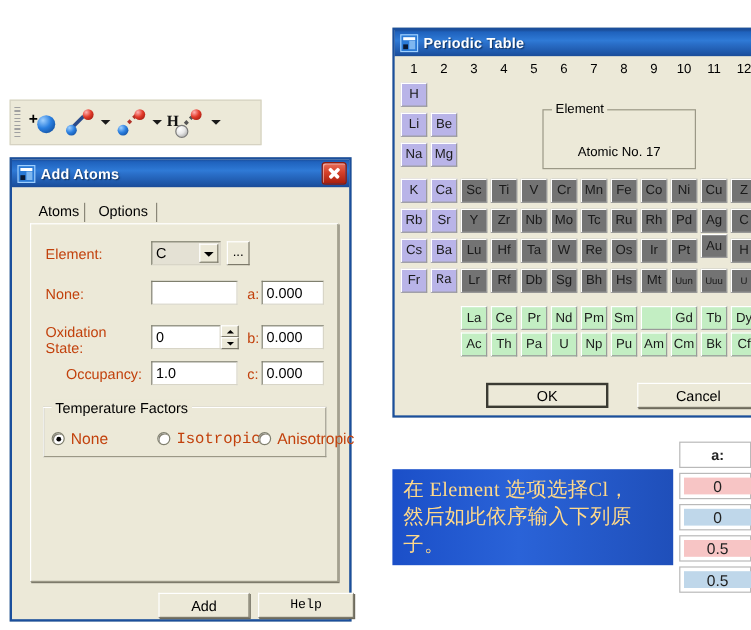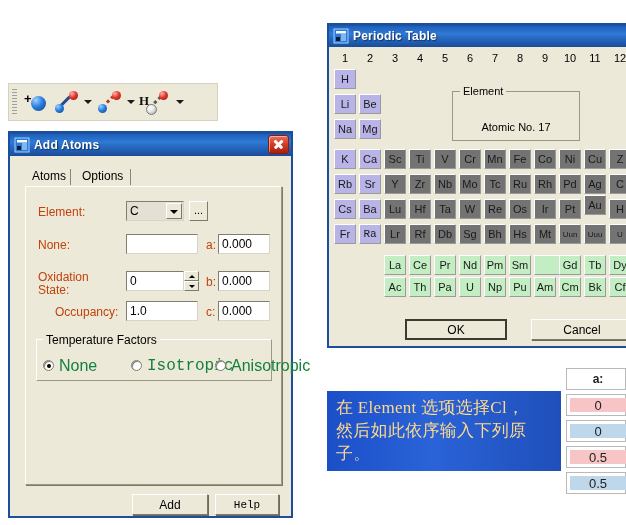--- a/index.html
+++ b/index.html
@@ -199,21 +199,21 @@
     border: 1px solid #9b9886;
     border-top-color: #ffffff; border-left-color: #ffffff;
     pointer-events: none;
   }
   .groupbox-title {
     position: absolute; top: -7px; left: 6px;
     background: #ece9d8; padding: 0 3px;
     font-size: 12px; color: #000;
   }
   .radio {
-    position: absolute; font-size: 16px; color: #15803d;
+    position: absolute; font-size: 13px; color: #c2410c;
     padding-left: 16px; line-height: 14px;
   }
   .radio::before {
     content: ""; position: absolute; left: 0; top: 1px;
     width: 11px; height: 11px; border-radius: 50%;
     background: #ffffff;
     border: 1px solid #7f7f6e;
     box-shadow: inset 1px 1px 0 #888577;
     box-sizing: border-box;
   }
@@ -404,21 +404,21 @@
         <div class="groupbox" style="left:10px; top:152px; width:236px; height:42px;">
           <div class="groupbox-inner"></div>
           <div class="groupbox-title">Temperature Factors</div>
         </div>
         <div class="radio on" style="left:17px; top:172px;">None</div>
         <div class="radio" style="left:105px; top:172px;font-family:Liberation Mono, monospace;">Isotropic</div>
         <div class="radio" style="left:189px; top:172px;">Anisotropic</div>
       </div>
 
       <div class="btn-std" style="left:122px; top:338px; width:76px; height:21px;">Add</div>
-      <div class="btn-std btn-mono" style="left:205px; top:338px; width:64px; height:21px;">Help</div>
+      <div class="btn-std btn-mono" style="left:205px; top:338px; width:80px; height:21px;">Help</div>
     </div>
   </div>
 
   <div class="win-dialog" id="periodic">
     <div class="titlebar">
       <span class="title-icon">
         <svg width="16" height="16" viewBox="0 0 16 16">
           <rect x="1" y="1" width="14" height="14" fill="#2a7ad6" stroke="#9fd0ff" stroke-width="1"></rect>
           <rect x="3" y="3" width="10" height="2.5" fill="#ffffff"></rect>
           <rect x="3" y="9" width="4" height="4" fill="#0a1a33"></rect>

